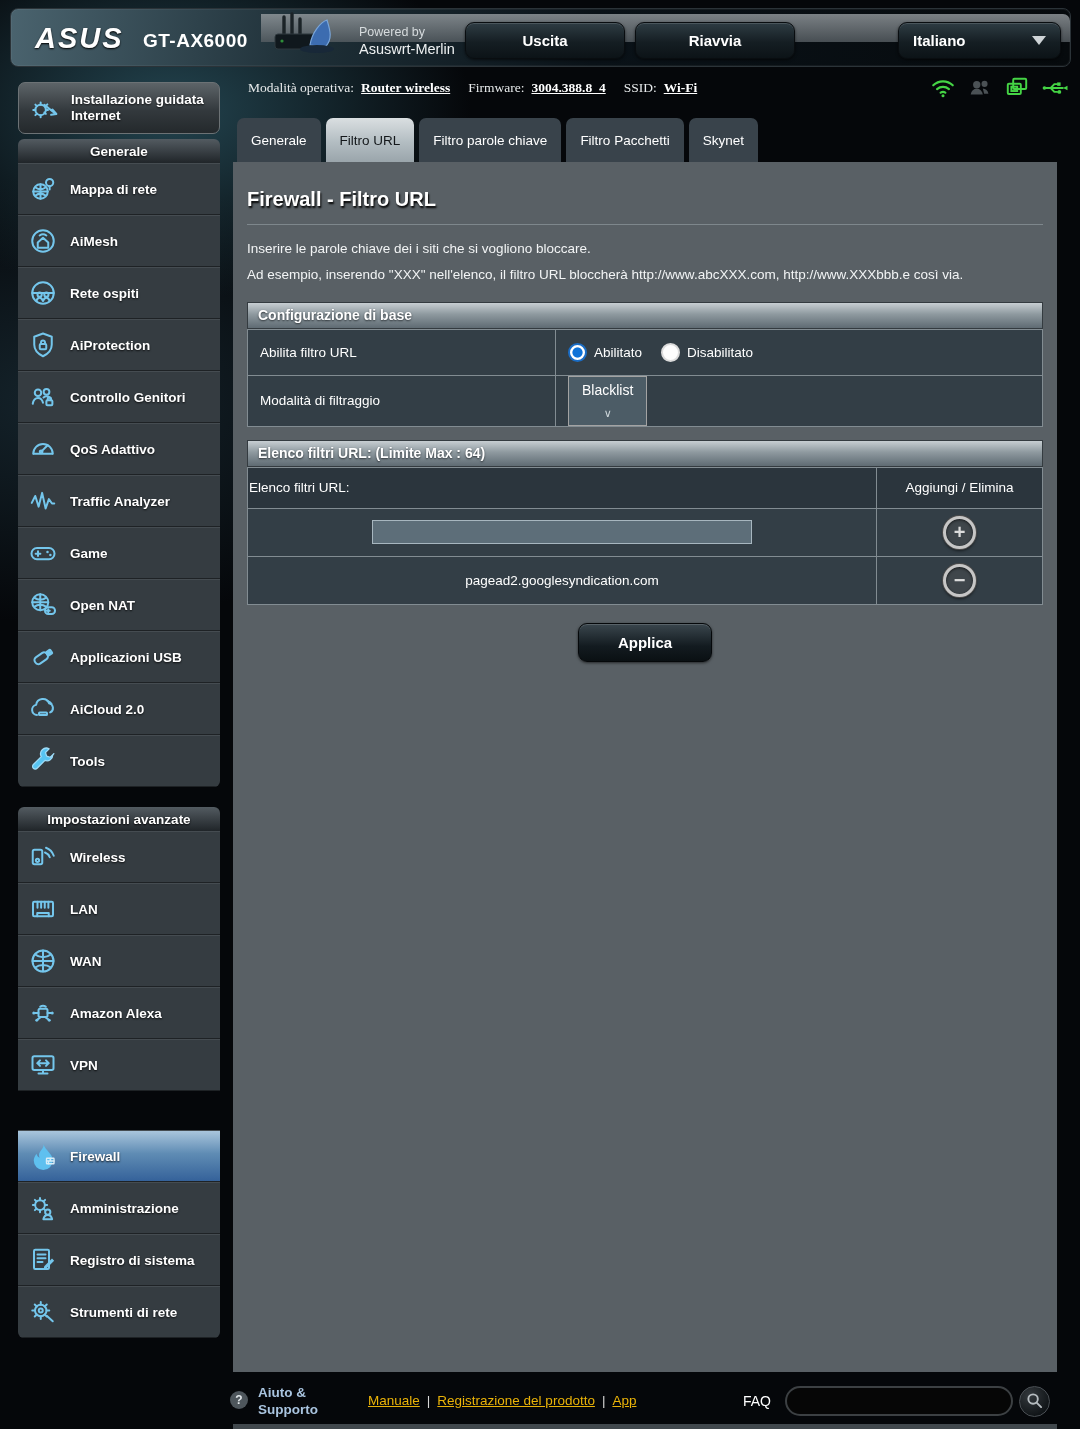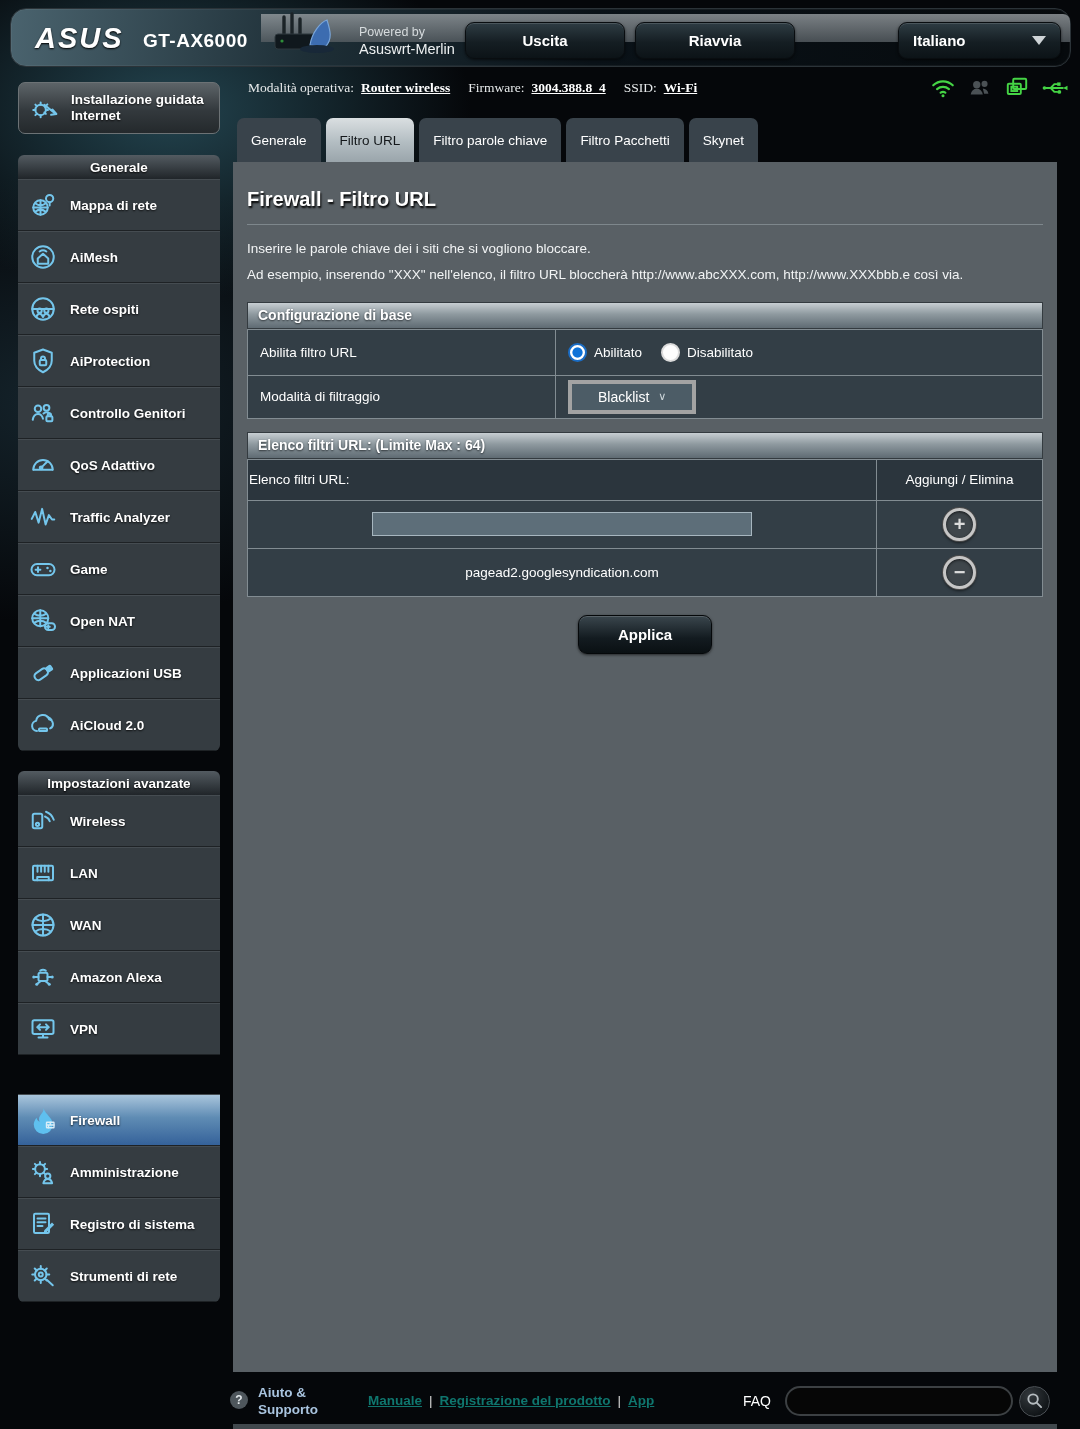--- a/index.html
+++ b/index.html
@@ -5,21 +5,21 @@
   html,body{margin:0;padding:0;}
   body{
     width:1080px;height:1429px;position:relative;overflow:hidden;
     font-family:"Liberation Sans",sans-serif;
     background:
       radial-gradient(430px 270px at 170px 110px, #23444f 0%, rgba(10,20,26,0) 70%),
       radial-gradient(520px 320px at 70px 400px, #15242c 0%, rgba(5,8,10,0) 70%),
       #05070a;
   }
   
-  .banner{position:absolute;left:10px;top:8px;width:1059px;height:57px;border-radius:16px;
+  .banner{position:absolute;left:10px;top:8px;width:1059px;height:57px;border-radius:8px;
     background:linear-gradient(95deg,#4a636e 0%,#1e2f37 28%,#0a1218 55%,#060a0d 100%);
     border:1px solid #2b3338;box-shadow:inset 0 0 0 1px rgba(255,255,255,.05);}
   .banner::before{content:"";position:absolute;left:250px;right:0;top:5px;height:28px;
     background:linear-gradient(180deg,#96global 0,#565d62 100%);
     background:linear-gradient(180deg,#979da1 0%,#575e63 100%);border-radius:0 7px 0 0;opacity:.8;}
   .asus-logo{position:absolute;left:24px;top:13px;color:#fff;font-size:29px;font-weight:bold;
     font-style:italic;letter-spacing:2px;text-shadow:0 1px 2px #000;}
   .model{position:absolute;left:132px;top:21px;color:#fff;font-size:19px;font-weight:bold;letter-spacing:.5px;}
   .router-art{position:absolute;left:258px;top:1px;}
   .powered{position:absolute;left:348px;top:15px;line-height:1.3;}
@@ -32,21 +32,21 @@
   .btn-uscita{left:465px;} .btn-riavvia{left:635px;}
   .lang{left:898px;width:163px;justify-content:space-between;padding:0 14px;}
   .lang .tri{width:0;height:0;border-left:7px solid transparent;border-right:7px solid transparent;border-top:9px solid #cfd4d7;}
   
   .statusbar{position:absolute;left:248px;top:80px;color:#e8ebec;font-size:13.5px;display:flex;gap:7px;align-items:center;font-family:Liberation Serif, serif;}
   .statusbar .slink{color:#fff;font-weight:bold;text-decoration:underline;cursor:pointer;}
   .status-icons{position:absolute;left:930px;top:75px;display:flex;gap:11px;align-items:center;}
   .status-icons span{cursor:pointer;display:inline-flex;}
   
   .sidebar{position:absolute;left:18px;top:82px;width:202px;}
-  .quick-setup{height:52px;border-radius:7px;box-sizing:border-box;margin-bottom:21px;
+  .quick-setup{height:52px;border-radius:7px;box-sizing:border-box;margin-bottom:5px;
     background:linear-gradient(180deg,#5d6468 0%,#33393d 55%,#24292c 100%);
     border:1px solid #6c7275;display:flex;align-items:center;gap:9px;padding:0 9px;cursor:pointer;}
   .quick-setup .slabel{line-height:1.2;}
   .section-header{height:24px;border-radius:6px 6px 0 0;display:flex;align-items:center;justify-content:center;
     background:linear-gradient(180deg,#535b61 0%,#202529 100%);
     color:#fff;font-weight:bold;font-size:13.5px;text-shadow:0 1px 2px #000;}
   .side-list{display:flex;flex-direction:column;border-radius:0 0 6px 6px;overflow:hidden;}
   .side-item{height:52px;background:#353c41;border-top:1px solid #454c51;border-bottom:1px solid #1e2225;
     display:flex;align-items:center;gap:10px;padding:0 8px;box-sizing:border-box;cursor:pointer;}
   .side-item.active{background:linear-gradient(180deg,#a9c5dc 0%,#60x 50%,#39689c 100%);
@@ -71,41 +71,41 @@
   table.ctable,table.ftable{width:100%;border-collapse:collapse;}
   .ctable td,.ftable td,.ftable th{border:1px solid #828c92;background:#333e46;color:#fff;font-size:13.5px;}
   .ctable td{padding:0 12px;height:45px;}
   .ctable td.lbl{width:283px;}
   .ctable tr.mode td{height:42px;}
   .radio-group{display:flex;align-items:center;gap:7px;}
   .radio{width:15px;height:15px;border-radius:50%;flex:none;cursor:pointer;}
   .radio.on{background:radial-gradient(circle,#0e72d8 0 44%,#fff 52%);border:2px solid #1a6cc4;}
   .radio.off{background:#fdfdfd;border:2px solid #dcdcdc;}
   .radio-label{margin-right:12px;}
-  .selectbox{display:inline-flex;align-items:center;gap:9px;background:#4c5c66;border:4px solid #a3a3a3;
-    padding:5px 26px;color:#fff;font-size:14px;cursor:pointer;}
+  .selectbox{display:inline-flex;align-items:center;gap:9px;background:#4c5c66;border:1px solid #a3a3a3;
+    padding:5px 13px;color:#fff;font-size:14px;cursor:pointer;flex-direction:column;}
   .selectbox .chev{font-size:11px;color:#cfd8dc;}
   .ftable th{height:38px;font-weight:normal;background:#2b353d;text-align:left;}
   .ftable th.action,.ftable td.action{width:163px;text-align:center;}
   .ftable td{height:45px;text-align:center;}
   .url-input{width:380px;height:24px;box-sizing:border-box;background:#5d6e79;border:1px solid #a7b6bf;
     color:#fff;font-size:13px;padding:0 5px;outline:none;}
   .circle-btn{width:33px;height:33px;border-radius:50%;margin:0 auto;box-sizing:border-box;
     background:#3f464b;border:3px solid #c6c6c6;box-shadow:0 0 0 1px #4c4c4c,0 2px 3px rgba(0,0,0,.55),inset 0 1px 3px rgba(0,0,0,.65);
     color:#dcdcdc;font-size:20px;font-weight:bold;display:flex;align-items:center;justify-content:center;line-height:1;cursor:pointer;}
   .apply-btn{display:flex;align-items:center;justify-content:center;margin:18px auto 0;width:132px;height:37px;border-radius:9px;
     background:linear-gradient(180deg,#3a464d 0%,#131b20 60%,#0a1013 100%);
     border:1px solid #05080a;box-shadow:inset 0 1px 0 rgba(255,255,255,.16),0 1px 3px rgba(0,0,0,.6);
     color:#fff;font-weight:bold;font-size:15px;cursor:pointer;}
   
   .footer{position:absolute;left:0;top:1383px;width:1080px;height:42px;color:#fff;font-size:13.5px;}
   .help{position:absolute;left:228px;top:2px;display:flex;align-items:center;gap:8px;cursor:pointer;}
   .help .txt{color:#a9c4df;font-weight:bold;line-height:1.25;}
   .flinks{position:absolute;left:368px;top:10px;display:flex;gap:7px;align-items:center;}
-  .flinks a{color:#0f766e;font-weight:bold;text-decoration:underline;cursor:pointer;}
+  .flinks a{color:#eab308;font-weight:normal;text-decoration:underline;cursor:pointer;}
   .flinks .sep{color:#d9d9d9;}
   .faq-label{position:absolute;left:743px;top:10px;font-size:14px;}
   .faq-input{position:absolute;left:785px;top:3px;width:228px;height:30px;box-sizing:border-box;border-radius:16px;
     background:#060606;border:2px solid #3c4043;color:#ddd;font-size:13px;padding:0 12px;outline:none;}
   .faq-btn{position:absolute;left:1019px;top:3px;width:31px;height:31px;border-radius:50%;box-sizing:border-box;
     background:radial-gradient(circle at 35% 30%,#34393d,#101417 75%);border:1px solid #4a4f54;
     display:flex;align-items:center;justify-content:center;cursor:pointer;}
   .bottom-strip{position:absolute;left:233px;top:1424px;width:824px;height:5px;background:#41484d;}
 </style>
 </head>
@@ -302,20 +302,28 @@
       <div class="side-item">
         <span class="sicon">
           <svg viewBox="0 0 24 24" width="30" height="30" fill="none" stroke="#74c6ec" stroke-width="1.6" stroke-linecap="round" stroke-linejoin="round">
             <path d="M7.2 16.8a4.1 4.1 0 0 1-.7-8.1 5.4 5.4 0 0 1 10.4-1.2 3.8 3.8 0 0 1 .8 7.2"></path>
             <rect x="8.8" y="14.8" width="6.4" height="2" rx=".5"></rect>
             <path d="M15.6 5.6a6 6 0 0 1 3.2 2.2"></path>
           </svg>
         </span>
         <span class="slabel">AiCloud 2.0</span>
       </div>
+      <div class="side-item">
+        <span class="sicon">
+          <svg viewBox="0 0 24 24" width="30" height="30" fill="none" stroke="#74c6ec" stroke-width="1.6" stroke-linecap="round" stroke-linejoin="round">
+            <path d="M19.8 7.2a4.6 4.6 0 0 1-6.2 4.3l-6.3 6.3a2.1 2.1 0 0 1-3-3l6.3-6.3A4.6 4.6 0 0 1 16.9 2.3L14 5.2l.9 2.9 2.9.9 2.9-2.9z" fill="#57c4f2" stroke="#9fdcf8" stroke-width="1"></path>
+          </svg>
+        </span>
+        <span class="slabel">Tools</span>
+      </div>
     </div>
   <div class="section-header adv-gap">Impostazioni avanzate</div>
   <div class="side-list" id="advanced-list">
       <div class="side-item">
         <span class="sicon">
           <svg viewBox="0 0 24 24" width="30" height="30" fill="none" stroke="#74c6ec" stroke-width="1.6" stroke-linecap="round" stroke-linejoin="round">
             <rect x="3.8" y="6.2" width="7.6" height="11.6" rx="1.4"></rect>
             <circle cx="7.6" cy="14.6" r="1.3"></circle>
             <path d="M13.6 8.4a6.6 6.6 0 0 1 3.8 3.8M14.4 4.6A10.6 10.6 0 0 1 20.6 11"></path>
           </svg>

